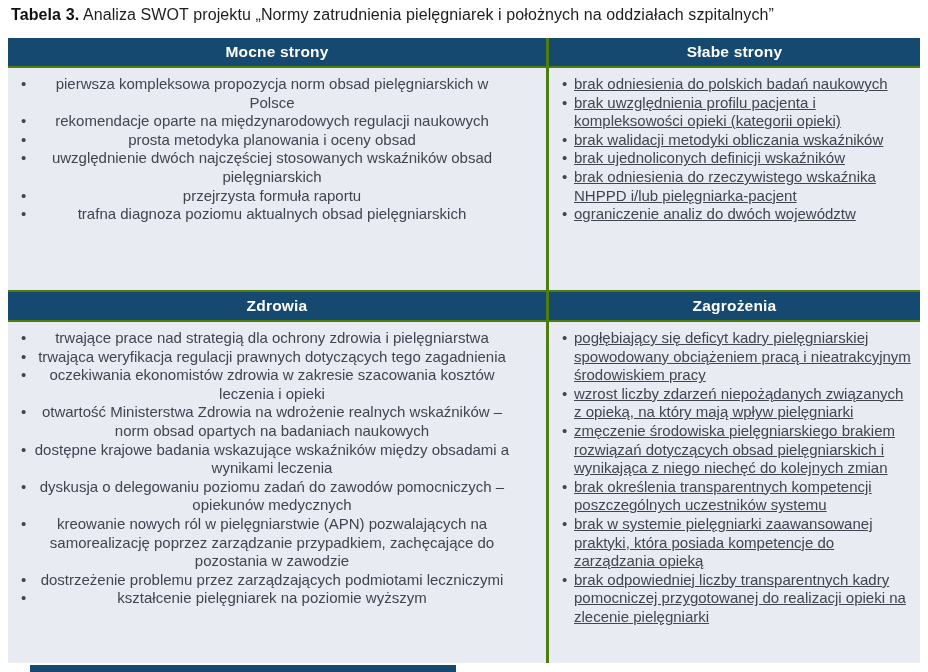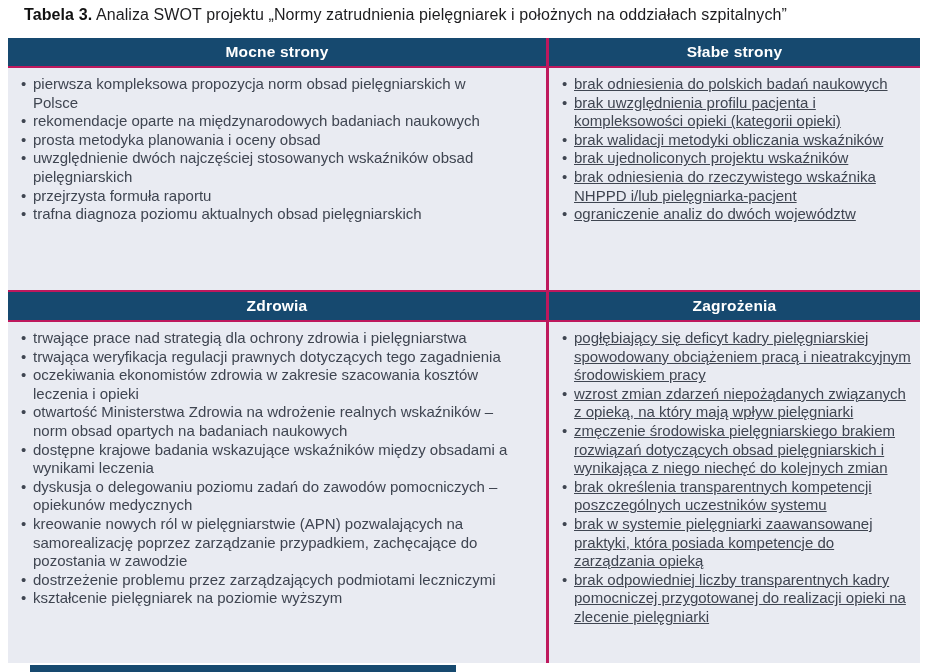--- a/index.html
+++ b/index.html
@@ -5,31 +5,31 @@
   html, body { margin:0; padding:0; }
   body {
     width: 928px; height: 672px;
     background: #ffffff;
     font-family: "Liberation Sans", sans-serif;
     position: relative;
     overflow: hidden;
   }
   .page { position:absolute; inset:0; }
   .caption {
-    position:absolute; left:24px; top:6px; margin:0;
+    position:absolute; left:11px; top:6px; margin:0;
     font-size:16px; color:#1d1d1f; letter-spacing:0.1px;
   }
   .caption b { font-weight:700; color:#111; }
   .swot-table {
     position:absolute; left:8px; top:38px; width:912px;
     display:grid;
     grid-template-columns: 538px 371px;
     grid-template-rows: 28px 222px 28px 341px;
     column-gap:3px; row-gap:2px;
-    background:#be185d;
+    background:#4d7c0f;
   }
   .th {
     background:#16496f;
     color:#ffffff;
     font-weight:700;
     font-size:15.5px;
     display:flex; align-items:center; justify-content:center;
     letter-spacing:0.2px;
   }
   .td {
@@ -40,21 +40,21 @@
     padding:7px 8px 6px 12px;
     overflow:hidden;
   }
   .td ul { margin:0; padding:0; list-style:none; }
   .td li { position:relative; padding-left:13px; }
   .td li::before {
     content:"\2022";
     position:absolute; left:1px; top:0;
     color:#3f4551;
   }
-  .td.col-left li  { max-width:478px; }
+  .td.col-left li  { max-width:478px;text-align:center; }
   .td.col-right li { max-width:340px;text-decoration:underline; }
   .cutoff-bar {
     position:absolute; left:30px; top:665px;
     width:426px; height:7px;
     background:#16496f;
   }
 </style>
 </head>
 <body>
 
@@ -66,33 +66,33 @@
   </p>
 
   <div class="swot-table">
 
     <div class="th">Mocne strony</div>
     <div class="th">Słabe strony</div>
 
     <div class="td col-left">
       <ul>
           <li>pierwsza kompleksowa propozycja norm obsad pielęgniarskich w Polsce</li>
-          <li>rekomendacje oparte na międzynarodowych badaniach naukowych</li>
+          <li>rekomendacje oparte na międzynarodowych regulacji naukowych</li>
           <li>prosta metodyka planowania i oceny obsad</li>
           <li>uwzględnienie dwóch najczęściej stosowanych wskaźników obsad pielęgniarskich</li>
           <li>przejrzysta formuła raportu</li>
           <li>trafna diagnoza poziomu aktualnych obsad pielęgniarskich</li>
         </ul>
     </div>
     <div class="td col-right">
       <ul>
           <li>brak odniesienia do polskich badań naukowych</li>
           <li>brak uwzględnienia profilu pacjenta i kompleksowości opieki (kategorii opieki)</li>
           <li>brak walidacji metodyki obliczania wskaźników</li>
-          <li>brak ujednoliconych projektu wskaźników</li>
+          <li>brak ujednoliconych definicji wskaźników</li>
           <li>brak odniesienia do rzeczywistego wskaźnika NHPPD i/lub pielęgniarka-pacjent</li>
           <li>ograniczenie analiz do dwóch województw</li>
         </ul>
     </div>
 
     <div class="th">Zdrowia</div>
     <div class="th">Zagrożenia</div>
 
     <div class="td col-left">
       <ul>
@@ -103,21 +103,21 @@
           <li>dostępne krajowe badania wskazujące wskaźników między obsadami a wynikami leczenia</li>
           <li>dyskusja o delegowaniu poziomu zadań do zawodów pomocniczych – opiekunów medycznych</li>
           <li>kreowanie nowych ról w pielęgniarstwie (APN) pozwalających na samorealizację poprzez zarządzanie przypadkiem, zachęcające do pozostania w zawodzie</li>
           <li>dostrzeżenie problemu przez zarządzających podmiotami leczniczymi</li>
           <li>kształcenie pielęgniarek na poziomie wyższym</li>
         </ul>
     </div>
     <div class="td col-right">
       <ul>
           <li>pogłębiający się deficyt kadry pielęgniarskiej spowodowany obciążeniem pracą i nieatrakcyjnym środowiskiem pracy</li>
-          <li>wzrost zmian zdarzeń niepożądanych związanych z opieką, na który mają wpływ pielęgniarki</li>
+          <li>wzrost liczby zdarzeń niepożądanych związanych z opieką, na który mają wpływ pielęgniarki</li>
           <li>zmęczenie środowiska pielęgniarskiego brakiem rozwiązań dotyczących obsad pielęgniarskich i wynikająca z niego niechęć do kolejnych zmian</li>
           <li>brak określenia transparentnych kompetencji poszczególnych uczestników systemu</li>
           <li>brak w systemie pielęgniarki zaawansowanej praktyki, która posiada kompetencje do zarządzania opieką</li>
           <li>brak odpowiedniej liczby transparentnych kadry pomocniczej przygotowanej do realizacji opieki na zlecenie pielęgniarki</li>
         </ul>
     </div>
 
   </div>
 
   <div class="cutoff-bar"></div>

